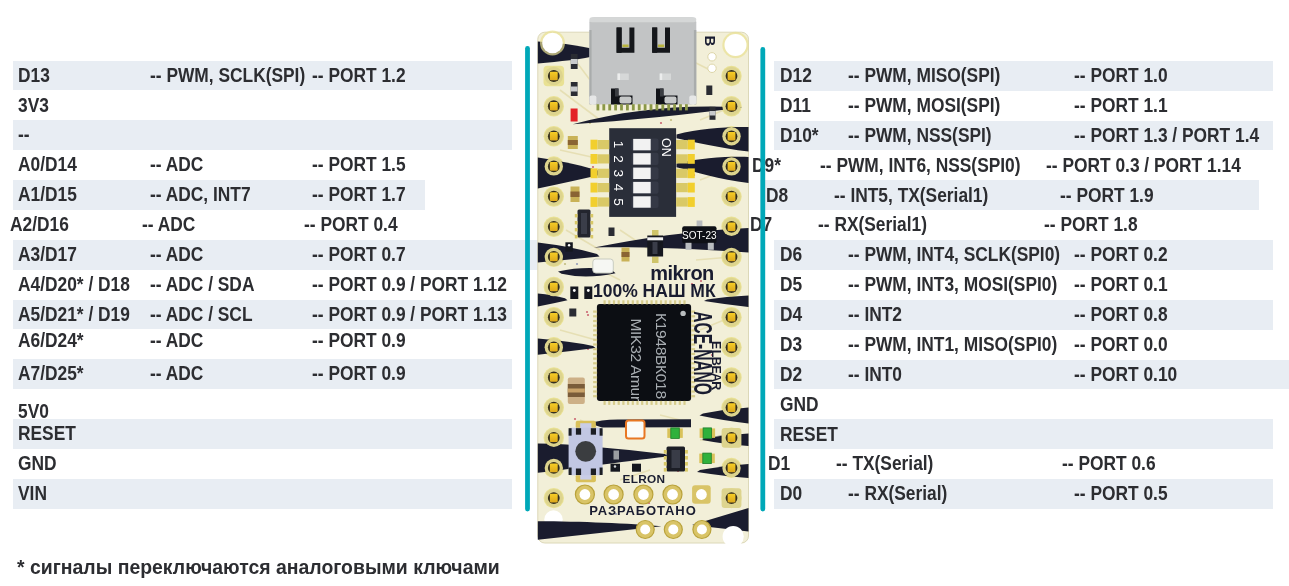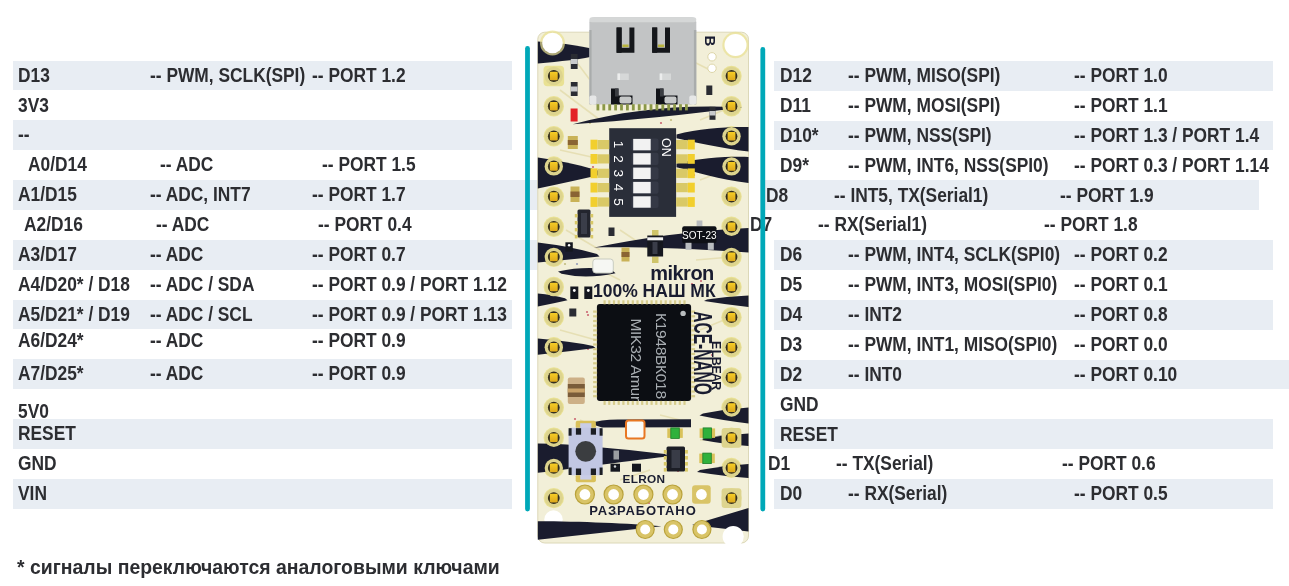--- a/index.html
+++ b/index.html
@@ -13,31 +13,31 @@
     <span class="c" style="left:5px">D13</span>
     <span class="c" style="left:137px">-- PWM, SCLK(SPI)</span>
     <span class="c" style="left:299px">-- PORT 1.2</span>
   </div>
 <div class="row" style="left:13px;top:90.4px;width:499px">
     <span class="c" style="left:5px">3V3</span>
   </div>
 <div class="row shade" style="left:13px;top:120.2px;width:499px">
     <span class="c" style="left:5px">--</span>
   </div>
-<div class="row" style="left:23px;top:150.1px;width:499px">
+<div class="row" style="left:13px;top:150.1px;width:499px">
     <span class="c" style="left:5px">A0/D14</span>
     <span class="c" style="left:137px">-- ADC</span>
     <span class="c" style="left:299px">-- PORT 1.5</span>
   </div>
-<div class="row shade" style="left:13px;top:180.0px;width:566px">
+<div class="row shade" style="left:13px;top:180.0px;width:412px">
     <span class="c" style="left:5px">A1/D15</span>
     <span class="c" style="left:137px">-- ADC, INT7</span>
     <span class="c" style="left:299px">-- PORT 1.7</span>
   </div>
-<div class="row" style="left:19px;top:209.8px;width:499px">
+<div class="row" style="left:5px;top:209.8px;width:499px">
     <span class="c" style="left:5px">A2/D16</span>
     <span class="c" style="left:137px">-- ADC</span>
     <span class="c" style="left:299px">-- PORT 0.4</span>
   </div>
 <div class="row shade" style="left:13px;top:239.7px;width:589px">
     <span class="c" style="left:5px">A3/D17</span>
     <span class="c" style="left:137px">-- ADC</span>
     <span class="c" style="left:299px">-- PORT 0.7</span>
   </div>
 <div class="row" style="left:13px;top:269.6px;width:499px">
@@ -80,21 +80,21 @@
 <div class="row" style="left:774px;top:90.8px;width:499px">
     <span class="c" style="left:6px">D11</span>
     <span class="c" style="left:74px">-- PWM, MOSI(SPI)</span>
     <span class="c" style="left:300px">-- PORT 1.1</span>
   </div>
 <div class="row shade" style="left:774px;top:120.6px;width:499px">
     <span class="c" style="left:6px">D10*</span>
     <span class="c" style="left:74px">-- PWM, NSS(SPI)</span>
     <span class="c" style="left:300px">-- PORT 1.3 / PORT 1.4</span>
   </div>
-<div class="row" style="left:774px;top:150.5px;width:499px">
+<div class="row" style="left:746px;top:150.5px;width:499px">
     <span class="c" style="left:6px">D9*</span>
     <span class="c" style="left:74px">-- PWM, INT6, NSS(SPI0)</span>
     <span class="c" style="left:300px">-- PORT 0.3 / PORT 1.14</span>
   </div>
 <div class="row shade" style="left:760px;top:180.4px;width:499px">
     <span class="c" style="left:6px">D8</span>
     <span class="c" style="left:74px">-- INT5, TX(Serial1)</span>
     <span class="c" style="left:300px">-- PORT 1.9</span>
   </div>
 <div class="row" style="left:744px;top:210.2px;width:499px">

